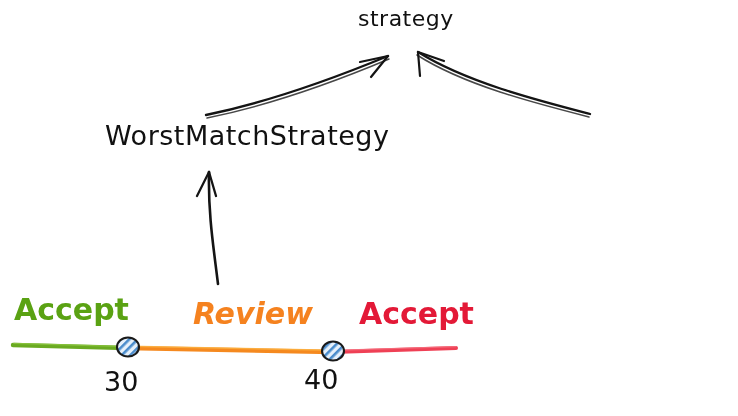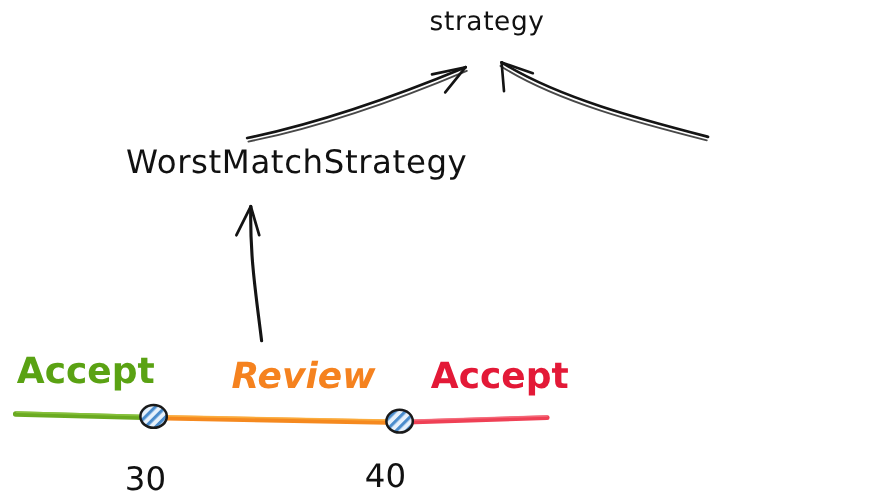--- a/index.html
+++ b/index.html
@@ -46,21 +46,20 @@
   }
   #band-label-accept { left: 14px; top: 292px; }
   #band-label-review { left: 193px; top: 296px; }
   #band-label-reject { left: 359px; top: 296px; }
   .tick-label {
     position: absolute;
     white-space: nowrap;
     font-size: 27px;
     color: #111111;
     font-family: "DejaVu Sans", sans-serif;
-    margin-top: 18px;
   }
   #tick-label-low { left: 104px; top: 366px; }
   #tick-label-high { left: 304px; top: 364px; }
   svg.layer {
     position: absolute;
     left: 0;
     top: 0;
     width: 738px;
     height: 416px;
     overflow: visible;

